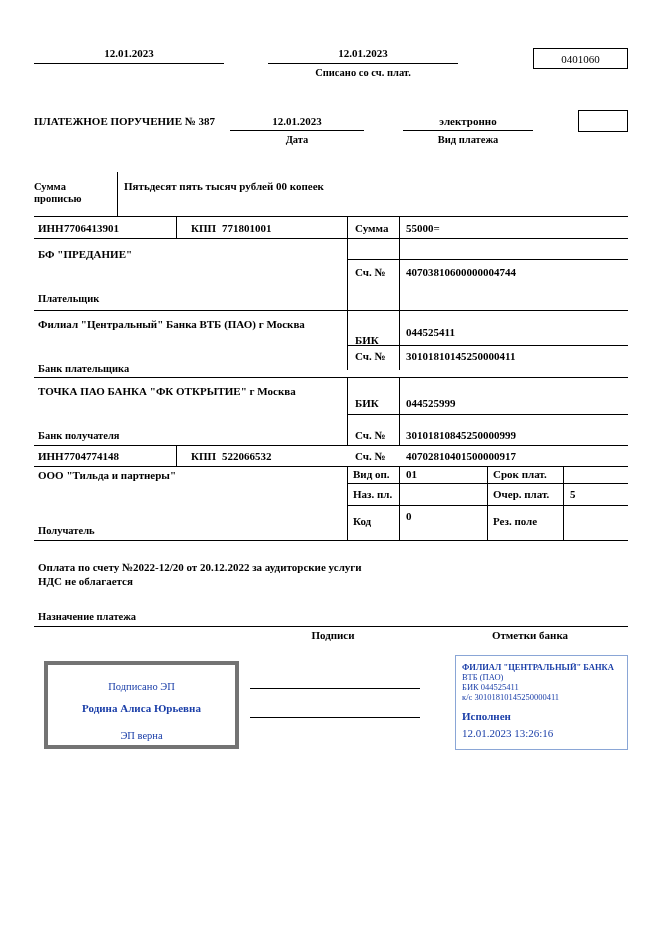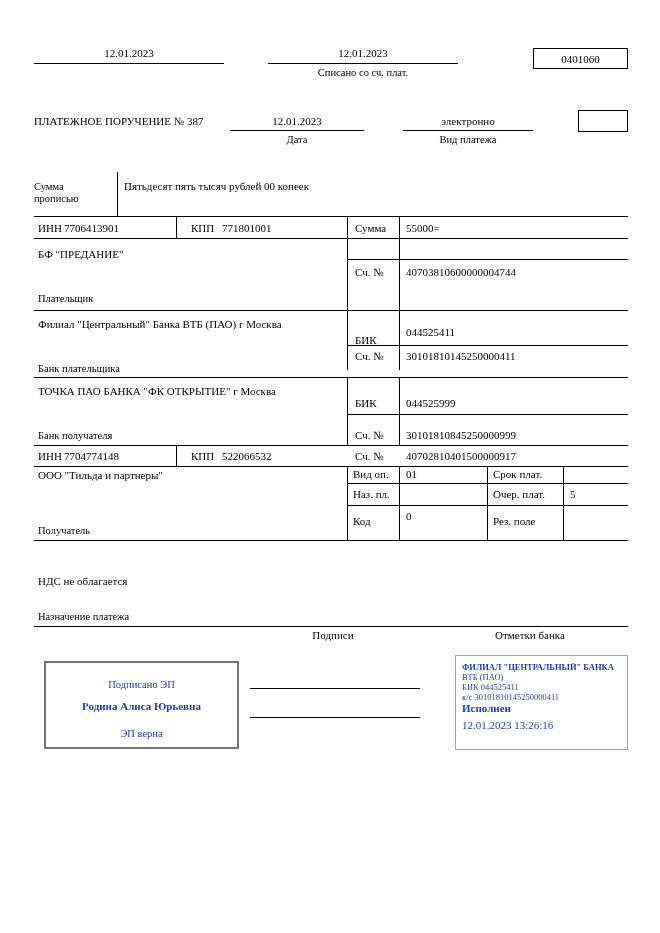--- a/index.html
+++ b/index.html
@@ -16,21 +16,21 @@
     overflow: hidden;
   }
   .page {
     position: relative;
     width: 660px;
     height: 933px;
   }
   .line { position: absolute; background: #000; }
   .hline { height: 1px; }
   .vline { width: 1px; }
-  .txt { position: absolute; font-size: 11px; line-height: 13px; white-space: nowrap; }
+  .txt { position: absolute; font-size: 11px; line-height: 13px; white-space: nowrap; font-weight: bold; }
   .ctr { text-align: center; }
   .lbl { font-size: 10.5px; }
 
   
   .code-box {
     position: absolute;
     border: 1px solid #000;
     box-sizing: border-box;
     text-align: center;
     font-size: 11px;
@@ -38,39 +38,39 @@
   }
   .empty-box {
     position: absolute;
     border: 1px solid #000;
     box-sizing: border-box;
   }
 
   
   .esign {
     position: absolute;
-    border: 2px solid #737373;
+    border: 4px solid #737373;
     box-sizing: border-box;
     color: #1a3ea8;
     text-align: center;
   }
   .esign .l1 { font-size: 10.5px; margin-top: 16px; }
   .esign .l2 { font-size: 11px; font-weight: bold; margin-top: 10px; }
   .esign .l3 { font-size: 10.5px; margin-top: 16px; }
 
   .bankmark {
     position: absolute;
     border: 1px solid #8aa6d6;
     box-sizing: border-box;
     color: #1a3ea8;
     padding: 6px 6px 0 6px;
   }
   .bankmark .bm1 { font-size: 8.5px; font-weight: bold; line-height: 10px; }
   .bankmark .bm2 { font-size: 8.5px; line-height: 10px; }
-  .bankmark .bm3 { font-size: 11px; font-weight: bold; }
+  .bankmark .bm3 { font-size: 11px; font-weight: bold; margin-top: 8px; }
   .bankmark .bm4 { font-size: 11px; margin-top: 5px; }
 </style>
 </head>
 <body>
 
 <div class="page">
 
   <div class="txt ctr" style="left:34px; top:47px; width:190px;">12.01.2023</div>
   <div class="line hline" style="left:34px; top:63px; width:190px;"></div>
 
@@ -175,20 +175,21 @@
   <div class="txt" style="left:493px; top:488px;">Очер. плат.</div>
   <div class="txt" style="left:570px; top:488px;">5</div>
 
   <div class="txt" style="left:353px; top:515px;">Код</div>
   <div class="txt" style="left:406px; top:510px;">0</div>
   <div class="txt" style="left:493px; top:515px;">Рез. поле</div>
   <div class="txt" style="left:570px; top:515px;"></div>
 
   <div class="line hline" style="left:34px; top:540px; width:594px;"></div>
 
+  <div class="txt" style="left:38px; top:561px;">Оплата по счету №2022-12/20 от 20.12.2022 за аудиторские услуги</div>
   <div class="txt" style="left:38px; top:575px;">НДС не облагается</div>
   <div class="txt lbl" style="left:38px; top:610px;">Назначение платежа</div>
   <div class="line hline" style="left:34px; top:626px; width:594px;"></div>
 
   <div class="txt ctr" style="left:258px; top:629px; width:150px;">Подписи</div>
   <div class="txt ctr" style="left:440px; top:629px; width:180px;">Отметки банка</div>
 
   <div class="esign" style="left:44px; top:661px; width:195px; height:88px;">
     <div class="l1">Подписано ЭП</div>
     <div class="l2">Родина Алиса Юрьевна</div>

